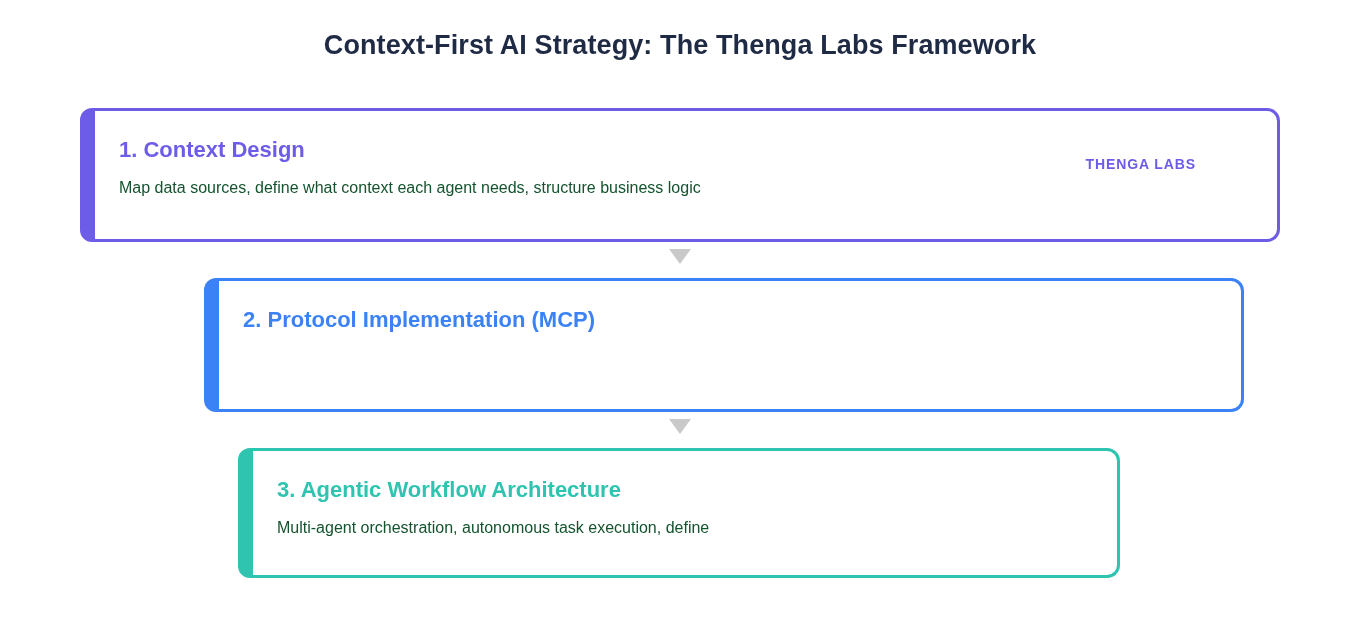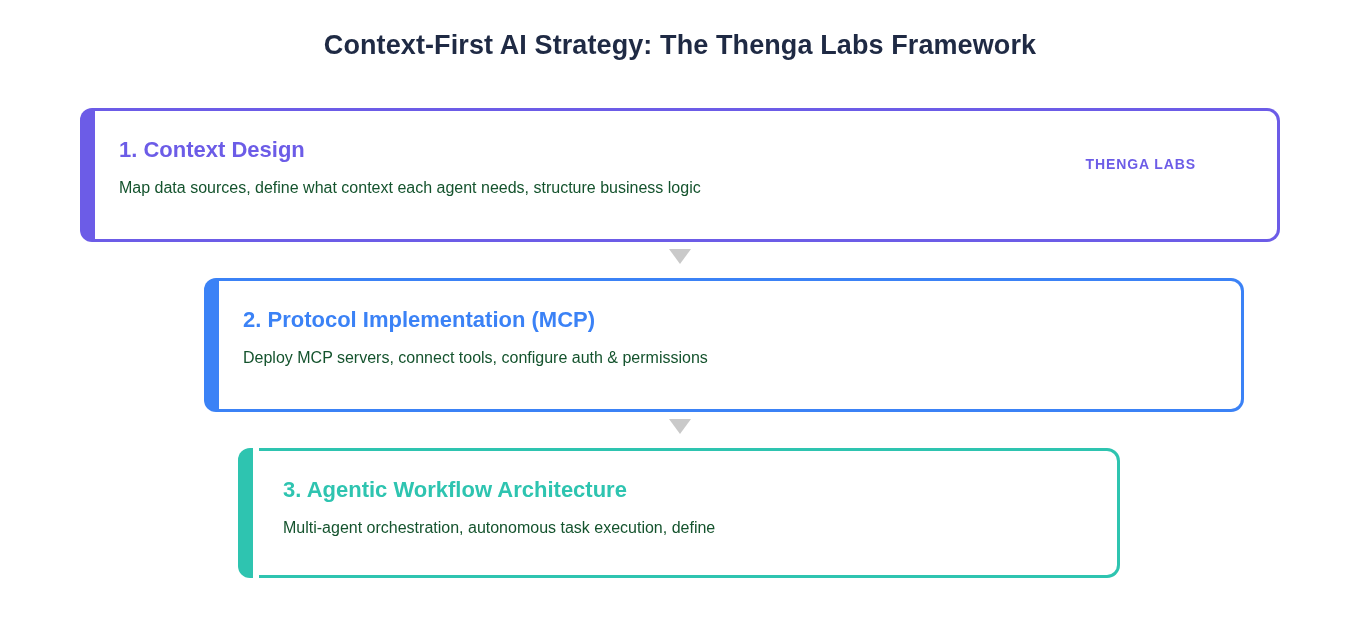--- a/index.html
+++ b/index.html
@@ -124,27 +124,26 @@
     </div>
     <div class="brand-badge" style="color: rgb(108, 92, 231);">THENGA LABS</div>
   </div>
 
   <div class="connector" id="connector-1" style="border-top-color: rgb(201, 201, 201);"></div>
 
   <div class="step-card" id="card-2">
     <div class="accent-bar" style="background: rgb(59, 130, 246);"></div>
     <div class="card-body" style="border-color: rgb(59, 130, 246);">
       <div class="card-heading" style="color: rgb(59, 130, 246);">2. Protocol Implementation (MCP)</div>
-      <div class="card-desc">Deploy MCP servers, connect tools, configure auth &amp; permissions</div>
     </div>
   </div>
 
   <div class="connector" id="connector-2" style="border-top-color: rgb(201, 201, 201);"></div>
 
   <div class="step-card" id="card-3">
     <div class="accent-bar" style="background: rgb(46, 196, 176);"></div>
-    <div class="card-body" style="border-color: rgb(46, 196, 176); margin-left: 6px;">
+    <div class="card-body" style="border-color: rgb(46, 196, 176);">
       <div class="card-heading" style="color: rgb(46, 196, 176);">3. Agentic Workflow Architecture</div>
       <div class="card-desc">Multi-agent orchestration, autonomous task execution, define</div>
     </div>
   </div>
 
 </div>
 
 </body></html>

